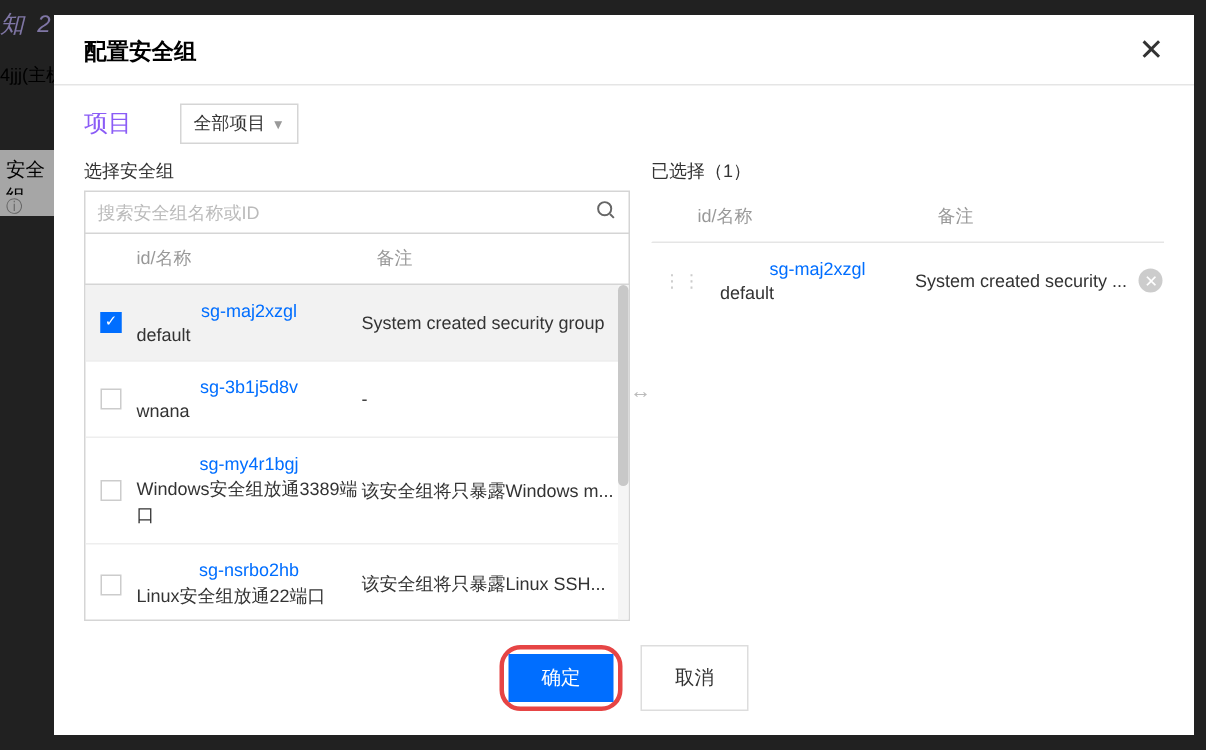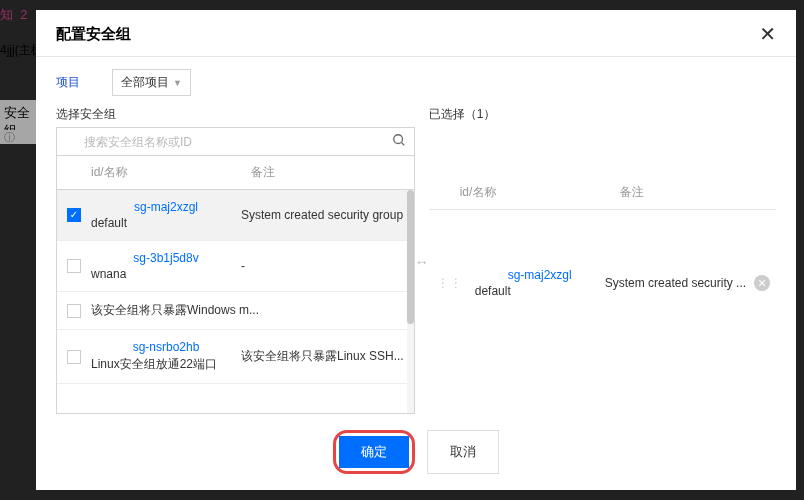--- a/index.html
+++ b/index.html
@@ -1,37 +1,37 @@
 <!DOCTYPE html>
 <html><head>
   <meta charset="utf-8">
   <style>
     * { box-sizing: border-box; margin: 0; padding: 0; }
     body { font-family: -apple-system, "Helvetica Neue", Arial, sans-serif; font-size: 12px; background: #333; width: 804px; height: 500px; overflow: hidden; position: relative; }
-    .bg-text { position: absolute; top: 6px; left: 0; color: #ec4899; font-size: 13px; }
+    .bg-text { position: absolute; top: 6px; left: 0; color: #c4b5fd; font-size: 16px; font-style: italic; }
     .bg-text2 { position: absolute; top: 42px; left: 0; color: #000; font-size: 12px; }
     .bg-sidebar { position: absolute; top: 100px; left: 0; background: #fff; width: 36px; height: 30px; font-size: 13px; color: #000; padding: 4px; }
     .bg-sidebar2 { position: absolute; top: 130px; left: 0; background: #fff; width: 36px; height: 14px; color: #999; font-size: 11px; padding-left: 4px; }
     .overlay { position: absolute; inset: 0; background: rgba(0,0,0,0.35); }
     .modal { position: absolute; top: 10px; left: 36px; right: 8px; bottom: 10px; background: #fff; display: flex; flex-direction: column; }
     .modal-header { display: flex; justify-content: space-between; align-items: center; padding: 14px 20px 12px 20px; border-bottom: 1px solid #e5e5e5; }
     .modal-title { font-size: 15px; font-weight: 700; color: #000; }
     .close-btn { font-size: 20px; color: #333; cursor: pointer; background: none; border: none; line-height: 1; }
     .modal-body { flex: 1; padding: 12px 20px 4px 20px; overflow: hidden; display: flex; flex-direction: column; }
     .project-row { display: flex; align-items: center; gap: 8px; margin-bottom: 10px; }
-    .project-label { color: #1d4ed8; font-size: 12px; }
+    .project-label { color: #8b5cf6; font-size: 16px; }
     .project-select { border: 1px solid #d5d5d5; padding: 4px 8px; display: inline-flex; align-items: center; gap: 4px; cursor: pointer; background: #fff; font-size: 12px; color: #333; margin-left: 24px; }
     .caret-down { font-size: 9px; color: #999; }
     .transfer { display: flex; gap: 0; flex: 1; overflow: hidden; }
     .panel { display: flex; flex-direction: column; }
     .panel.left { flex: 1; }
-    .panel.right { flex: 1; gap: 48px; }
+    .panel.right { flex: 1; }
     .panel-title { font-size: 12px; color: #333; margin-bottom: 4px; }
     .search-box { border: 1px solid #d5d5d5; display: flex; align-items: center; padding: 5px 8px; }
-    .search-input { flex: 1; border: none; outline: none; font-size: 12px; color: #333; margin-left: 19px; }
+    .search-input { flex: 1; border: none; outline: none; font-size: 12px; color: #333; }
     .search-input::placeholder { color: #bbb; }
     .search-icon { color: #666; font-size: 14px; }
     .list-header { display: flex; padding: 8px 10px; color: #999; font-size: 12px; border: 1px solid #d5d5d5; border-top: none; }
     .list-header .col-name { flex: 0 0 160px; }
     .list-header .col-remark { flex: 1; }
     .right .list-header { border: 1px solid transparent; border-bottom: 1px solid #e5e5e5; padding: 8px 10px; }
     .right .list-header .col-name { margin-left: 20px; }
     .list-body { border: 1px solid #d5d5d5; border-top: none; flex: 1; overflow-y: auto; position: relative; }
     .list-row { display: flex; align-items: center; padding: 10px 10px; border-bottom: 1px solid #eee; position: relative; }
     .list-row.selected { background: #f2f2f2; }
@@ -108,20 +108,24 @@
           <div class="list-row">
             <div class="checkbox"></div>
             <div class="row-name">
               <span class="sg-id">sg-3b1j5d8v</span>
               <span class="sg-label">wnana</span>
             </div>
             <div class="row-remark">-</div>
           </div>
           <div class="list-row">
             <div class="checkbox"></div>
+            <div class="row-name">
+              <span class="sg-id">sg-my4r1bgj</span>
+              <span class="sg-label">Windows安全组放通3389端口</span>
+            </div>
             <div class="row-remark">该安全组将只暴露Windows m...</div>
           </div>
           <div class="list-row">
             <div class="checkbox"></div>
             <div class="row-name">
               <span class="sg-id">sg-nsrbo2hb</span>
               <span class="sg-label">Linux安全组放通22端口</span>
             </div>
             <div class="row-remark">该安全组将只暴露Linux SSH...</div>
           </div>

